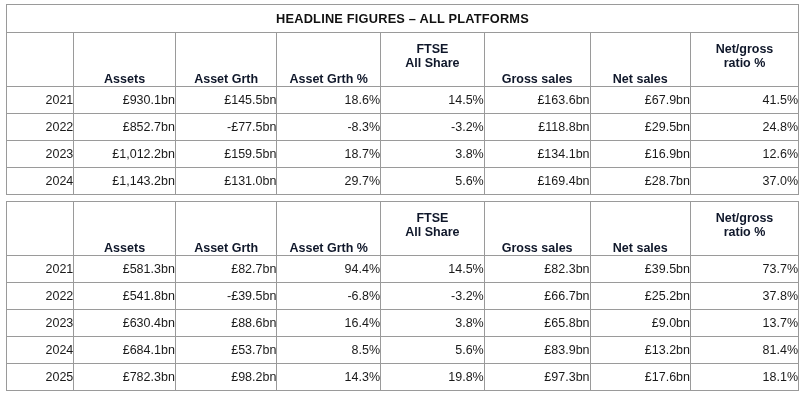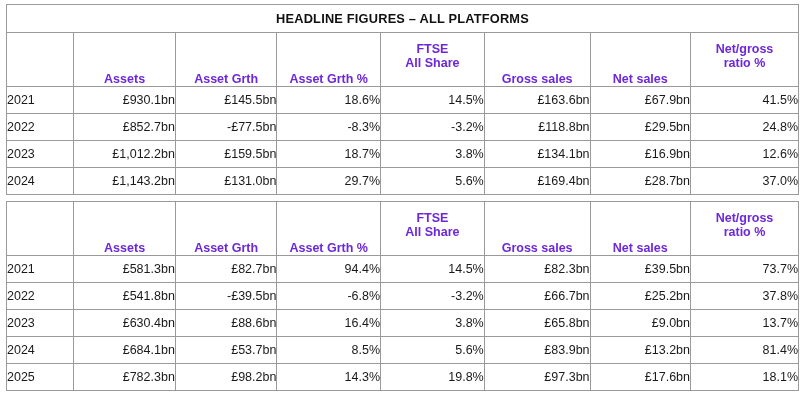--- a/index.html
+++ b/index.html
@@ -40,30 +40,30 @@
     color: #111111;
   }
   .head-cell {
     text-align: center;
     vertical-align: bottom;
     font-weight: bold;
     height: 46px;
     padding: 0 6px 7px 6px;
     line-height: 14px;
     font-size: 12.5px;
-    color: #6d28d9;
+    color: #0f172a;
   }
   .head-cell.two-line {
     vertical-align: middle;
     padding-bottom: 7px;
   }
   .head-cell .l1 { display: block; }
   .head-cell .l2 { display: block; }
   .year-cell {
-    text-align: left;
+    text-align: right;
     padding: 0 0 0 9px;
     height: 26px;
     vertical-align: middle;
     font-size: 12.5px;
   }
   .num-cell {
     text-align: right;
     padding: 0 11px 0 0;
     height: 26px;
     vertical-align: middle;

